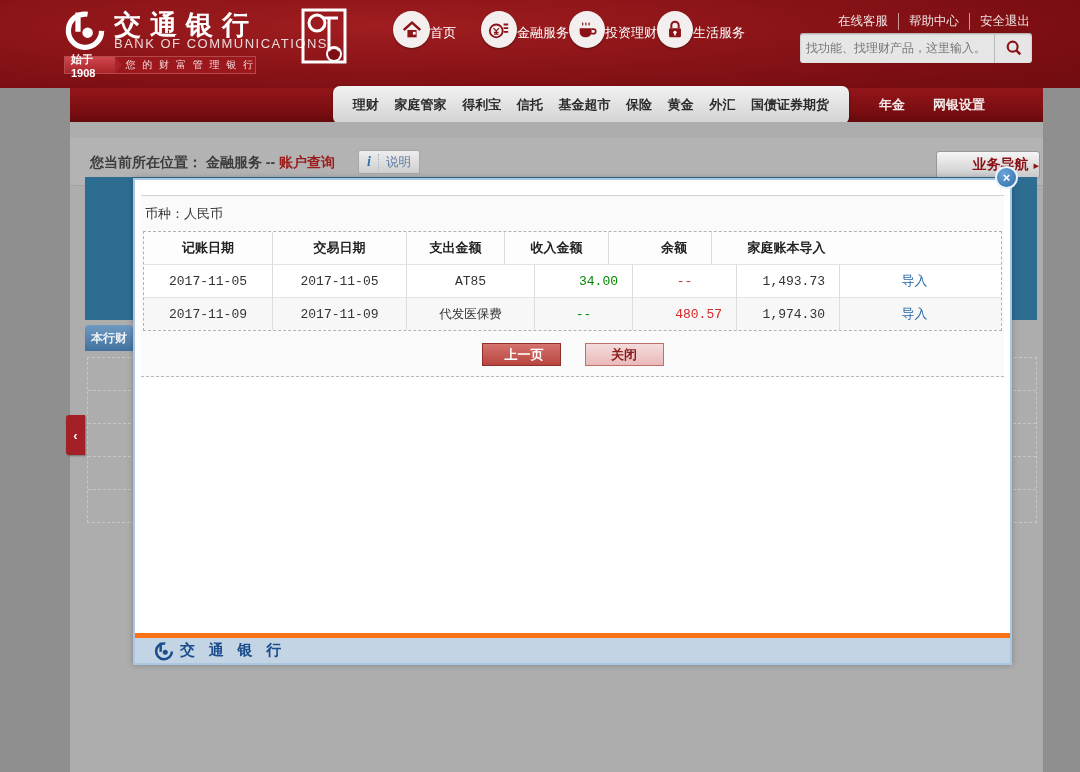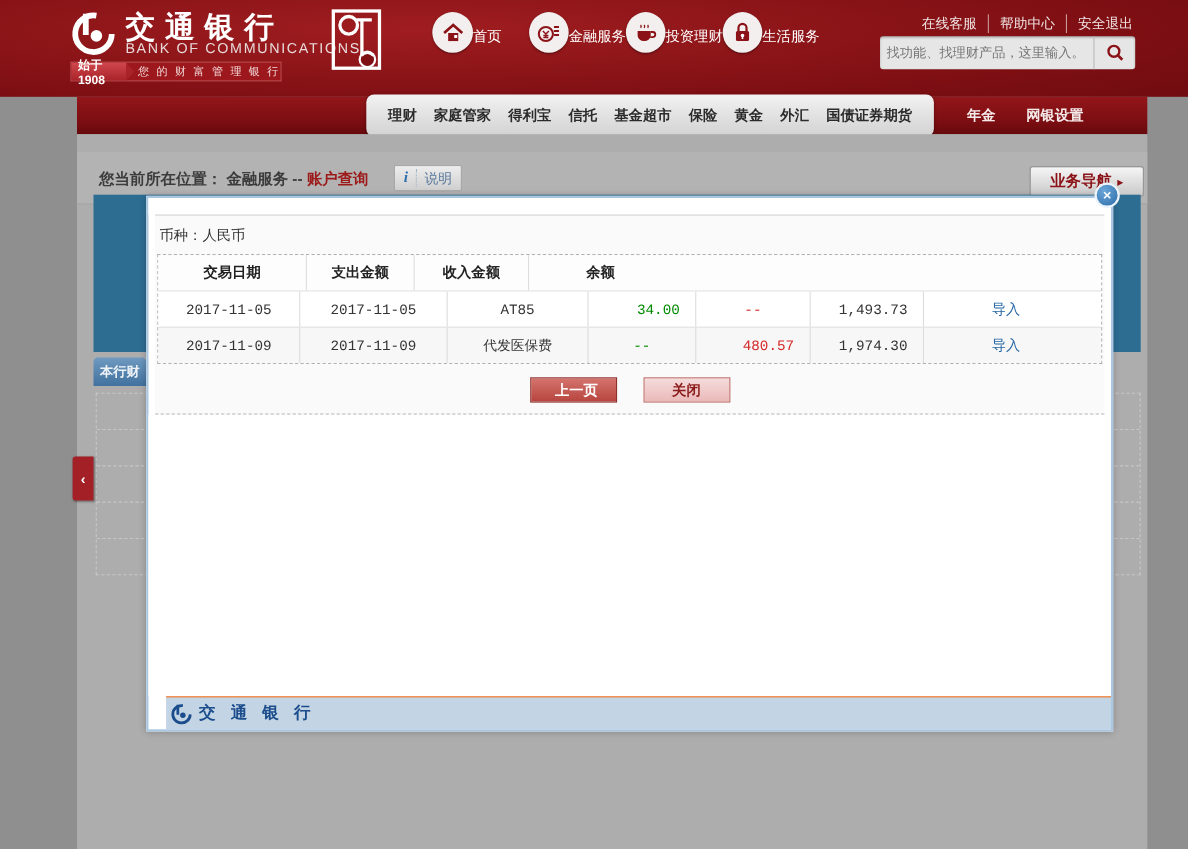--- a/index.html
+++ b/index.html
@@ -44,21 +44,21 @@
   .nav-right { position:absolute; left:795px; display:flex; }
 
   
   .content { position:absolute; left:70px; top:122px; width:973px; height:650px; background:#adadad; }
   .crumb-bar { position:absolute; left:0; top:0; width:100%; height:48px; background:#b3b3b3; border-bottom:1px solid #a2a2a2;margin-top:16px; }
   .crumb { position:absolute; left:20px; top:16px; font-size:14px; font-weight:bold; color:#3c3c3c; white-space:nowrap; }
   .crumb .cur { color:#9c1a1a; }
   .info-btn { position:absolute; left:288px; top:12px; height:24px; display:flex; align-items:center; background:linear-gradient(#ededed,#cfcfcf); border:1px solid #a8a8a8; border-radius:2px; padding:0 8px; cursor:pointer; }
   .info-i { font-family:"Liberation Serif","DejaVu Serif",serif; font-style:italic; font-weight:bold; color:#2f6fae; font-size:14px; padding-right:7px; border-right:1px dotted #9db4c8; }
   .info-txt { color:#58789c; font-size:12.5px; padding-left:7px; }
-  .bizNav-btn { position:absolute; right:3px; top:13px; width:104px; height:28px; background:linear-gradient(#f6f6f6,#c8c8c8); border:1px solid #979797; border-radius:3px; color:#8b1216; font-size:14px; font-weight:bold; display:flex; align-items:center; justify-content:center; gap:5px; cursor:pointer; }
+  .bizNav-btn { position:absolute; right:3px; top:13px; width:104px; height:28px; background:linear-gradient(#f6f6f6,#c8c8c8); border:1px solid #979797; border-radius:3px; color:#8b1216; font-size:14px; font-weight:bold; display:flex; align-items:center; justify-content:flex-end; gap:5px; cursor:pointer; }
   .bizNav-arrow { font-size:11px; }
 
   
   .bg-banner { position:absolute; left:15px; top:55px; width:952px; height:143px; background:#2d6d92; }
   .bg-tab { position:absolute; left:15px; top:203px; width:48px; height:26px; background:linear-gradient(#6f9ac0,#41719f); border-radius:4px 4px 0 0; color:#eef3f8; font-size:12px; font-weight:bold; display:flex; align-items:center; padding-left:6px; overflow:hidden; white-space:nowrap; cursor:pointer; }
   .bg-grid { position:absolute; left:17px; top:235px; width:950px; height:166px; border:1px dashed #c6c6c6; }
   .bg-grid .gr { height:33px; border-bottom:1px dashed #c6c6c6; }
   .side-ribbon { position:absolute; left:-4px; top:293px; width:19px; height:40px; background:#a32026; border-radius:3px 0 0 3px; color:#fff; display:flex; align-items:center; justify-content:center; font-size:13px; font-weight:bold; cursor:pointer; box-shadow:1px 1px 2px rgba(0,0,0,.35); }
 
   
@@ -80,21 +80,21 @@
   .mono { font-family:"Liberation Mono","DejaVu Sans Mono",monospace; font-size:13px; }
   .c0{width:128px;} .c1{width:134px;} .c2{width:128px;} .c3{width:98px;text-align:center;} .c4{width:104px;} .c5{width:103px;padding-left:28px;} .c6{width:150px;}
   .green { color:#008a00; }
   .red { color:#d42a2a; }
   .import-link { color:#2567a5; cursor:pointer; font-size:13px; }
   .btn-row { display:flex; justify-content:center; gap:24px; margin-top:12px; }
   .btn { height:23px; min-width:79px; font-size:13px; font-weight:bold; display:flex; align-items:center; justify-content:center; cursor:pointer; padding:0 10px; }
   .btn-prev { background:linear-gradient(#d4736d,#b8453f); border:1px solid #8f2f2b; color:#fff;padding-left:16px; }
   .btn-close { background:linear-gradient(#f5dcdc,#eab9b9); border:1px solid #c0706c; color:#8b1a1a; }
   .modal-spacer { flex:1; background:#fff; }
-  .modal-footer { height:30px; background:#c3d4e4; border-top:1px solid #f97316; display:flex; align-items:center; padding-left:4px;margin-left:16px; }
+  .modal-footer { height:30px; background:#c3d4e4; border-top:5px solid #f97316; display:flex; align-items:center; padding-left:19px; }
   .f-logo-txt { color:#1b4c8c; font-size:15px; font-weight:bold; letter-spacing:5px; margin-left:6px; font-family:"Liberation Serif","DejaVu Serif",serif; }
 </style>
 </head>
 <body>
 
 <div class="top-header">
   <div class="logo-block">
     <div class="logo-row">
       <svg class="boc-glyph" viewBox="0 0 48 48">
         <path d="M27 6 a19 19 0 1 0 16 19" fill="none" stroke="#fff" stroke-width="6"></path>
@@ -237,24 +237,26 @@
       <span>×</span>
     </div>
 
     <div class="modal-topstrip"></div>
 
     <div class="panel">
       <div class="currency">币种：人民币</div>
 
       <div class="tx-table">
         <div class="t-row head">
+          <div class="t-cell hd c0">记账日期</div>
           <div class="t-cell hd c1">交易日期</div>
           <div class="t-cell hd c3">支出金额</div>
           <div class="t-cell hd c4">收入金额</div>
           <div class="t-cell hd c5">余额</div>
+          <div class="t-cell hd c6">家庭账本导入</div>
         </div>
         <div class="t-row r1">
           <div class="t-cell mono c0">2017-11-05</div>
           <div class="t-cell mono c1">2017-11-05</div>
           <div class="t-cell mono c2">AT85</div>
           <div class="t-cell mono right green c3">34.00</div>
           <div class="t-cell mono red c4">--</div>
           <div class="t-cell mono right c5">1,493.73</div>
           <div class="t-cell c6">
               <span class="import-link">导入</span>

